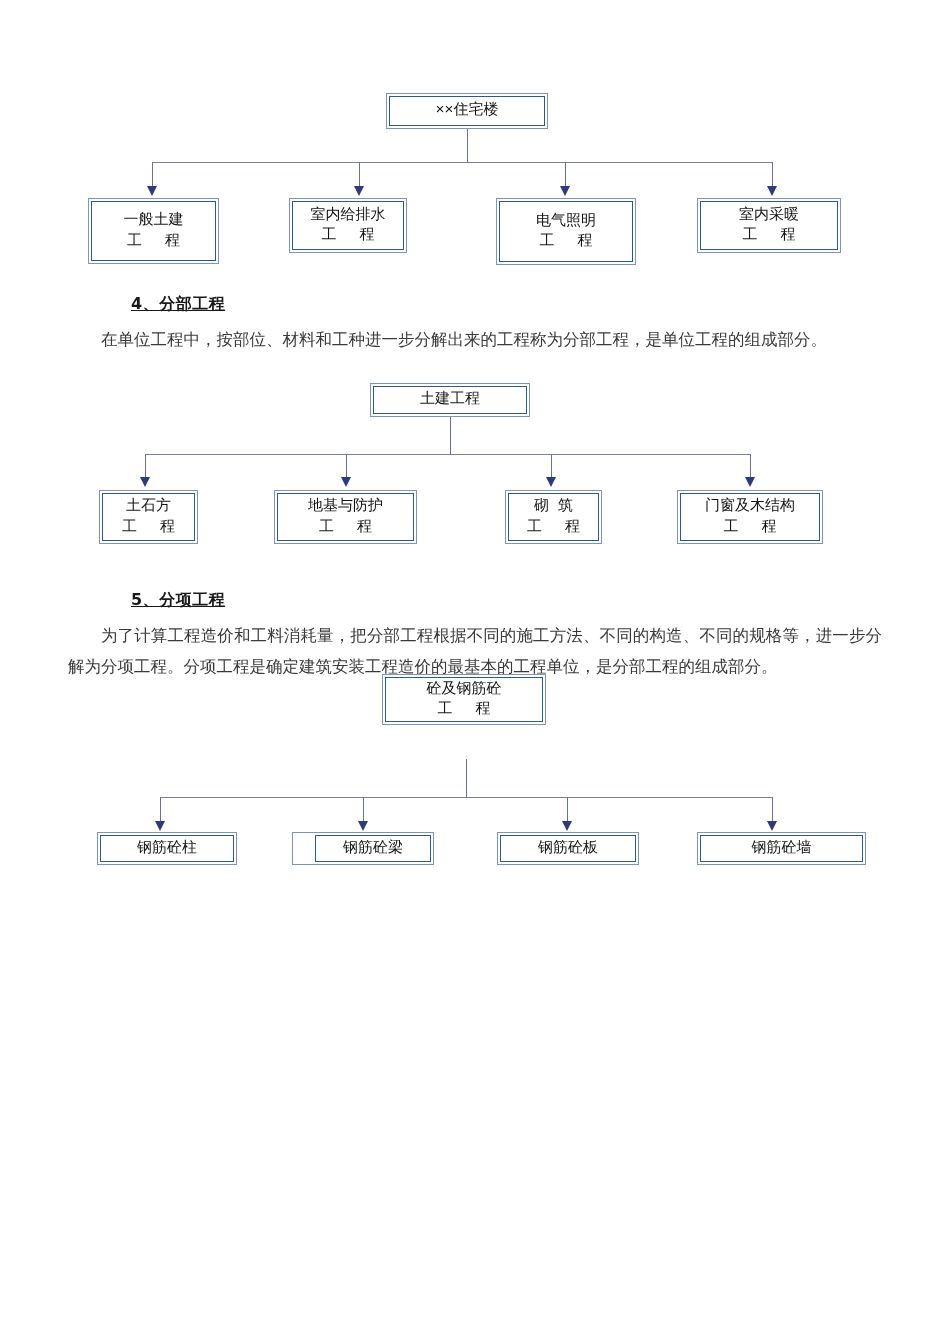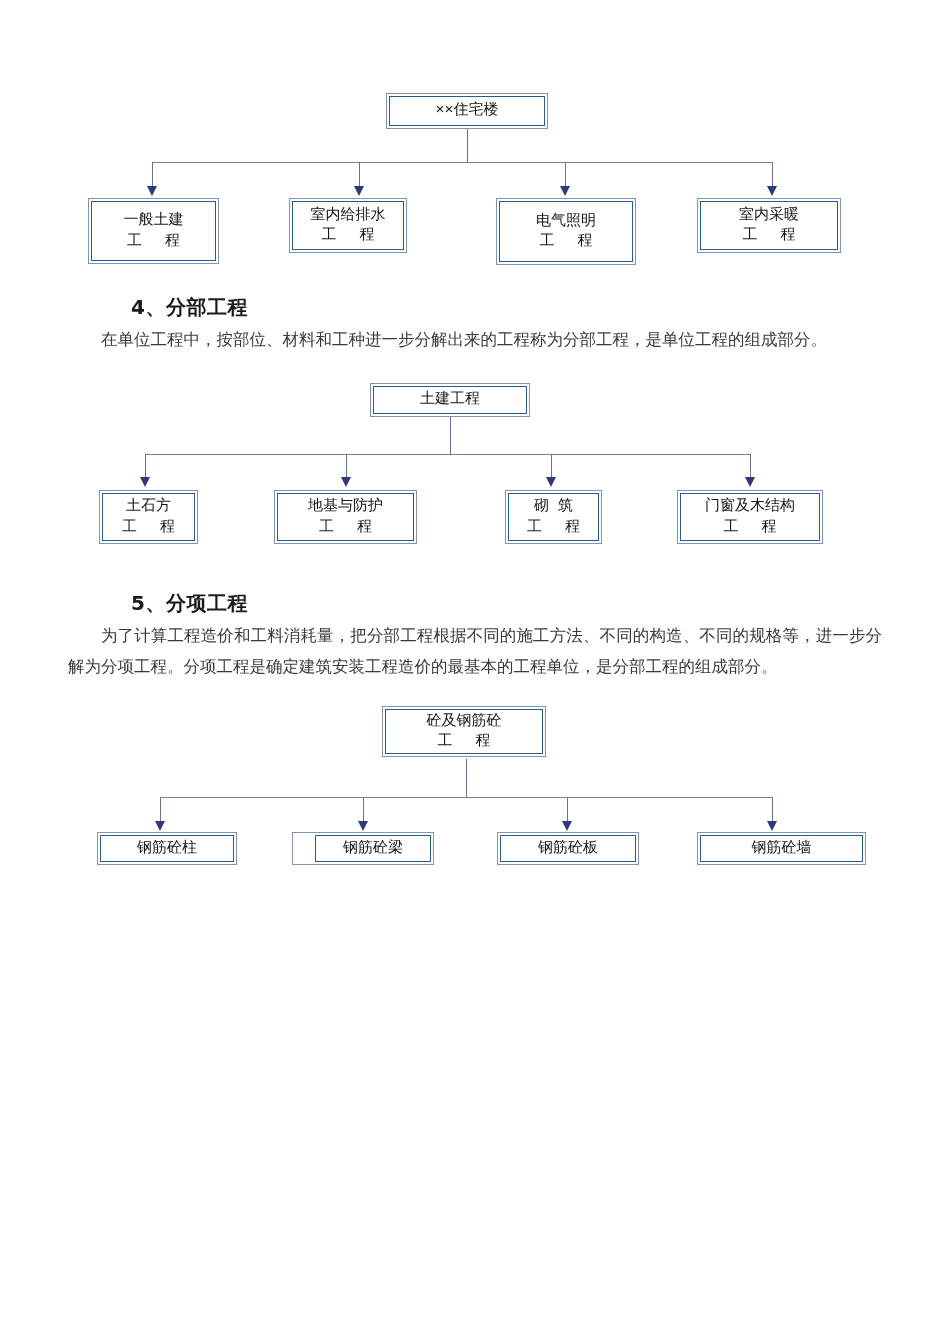--- a/index.html
+++ b/index.html
@@ -21,24 +21,25 @@
     position: absolute;
     inset: 0;
     background: #ffffff;
   }
 
   
   .heading {
     position: absolute;
     font-family: "DejaVu Sans", "Liberation Sans", sans-serif;
     font-weight: bold;
-    font-size: 20px;
+    font-size: 16px;
     letter-spacing: 0.5px;
     color: #1a1a1a;
     white-space: nowrap;
+    text-decoration: underline;
   }
   .para {
     position: absolute;
     font-family: "DejaVu Serif", "Liberation Serif", serif;
     font-size: 16.5px;
     line-height: 31px;
     color: #3a3a3a;
     text-align: justify;
     text-justify: inter-character;
     text-indent: 33px;
@@ -213,21 +214,21 @@
       </div>
     </div>
   </div>
 
   <div class="heading" style="left:131px; top:590px;">5、分项工程</div>
 
   <div class="para" style="left:68px; top:620px; width:814px;">为了计算工程造价和工料消耗量，把分部工程根据不同的施工方法、不同的构造、不同的规格等，进一步分解为分项工程。分项工程是确定建筑安装工程造价的最基本的工程单位，是分部工程的组成部分。</div>
 
   <div>
 
-    <div class="node" style="left:382px; top:706px; width:164px; height:51px;text-align:right;">
+    <div class="node" style="left:382px; top:674px; width:164px; height:51px;text-align:right;">
       <div class="inner">
         <span class="l1">砼及钢筋砼</span>
         <span class="l2">工 程</span>
       </div>
     </div>
 
     <div class="vline" style="left:466px; top:759px; height:38px;"></div>
     <div class="hline" style="left:160px; top:797px; width:612px;"></div>
 
     <div class="vline" style="left:160px; top:797px; height:25px;"></div>

